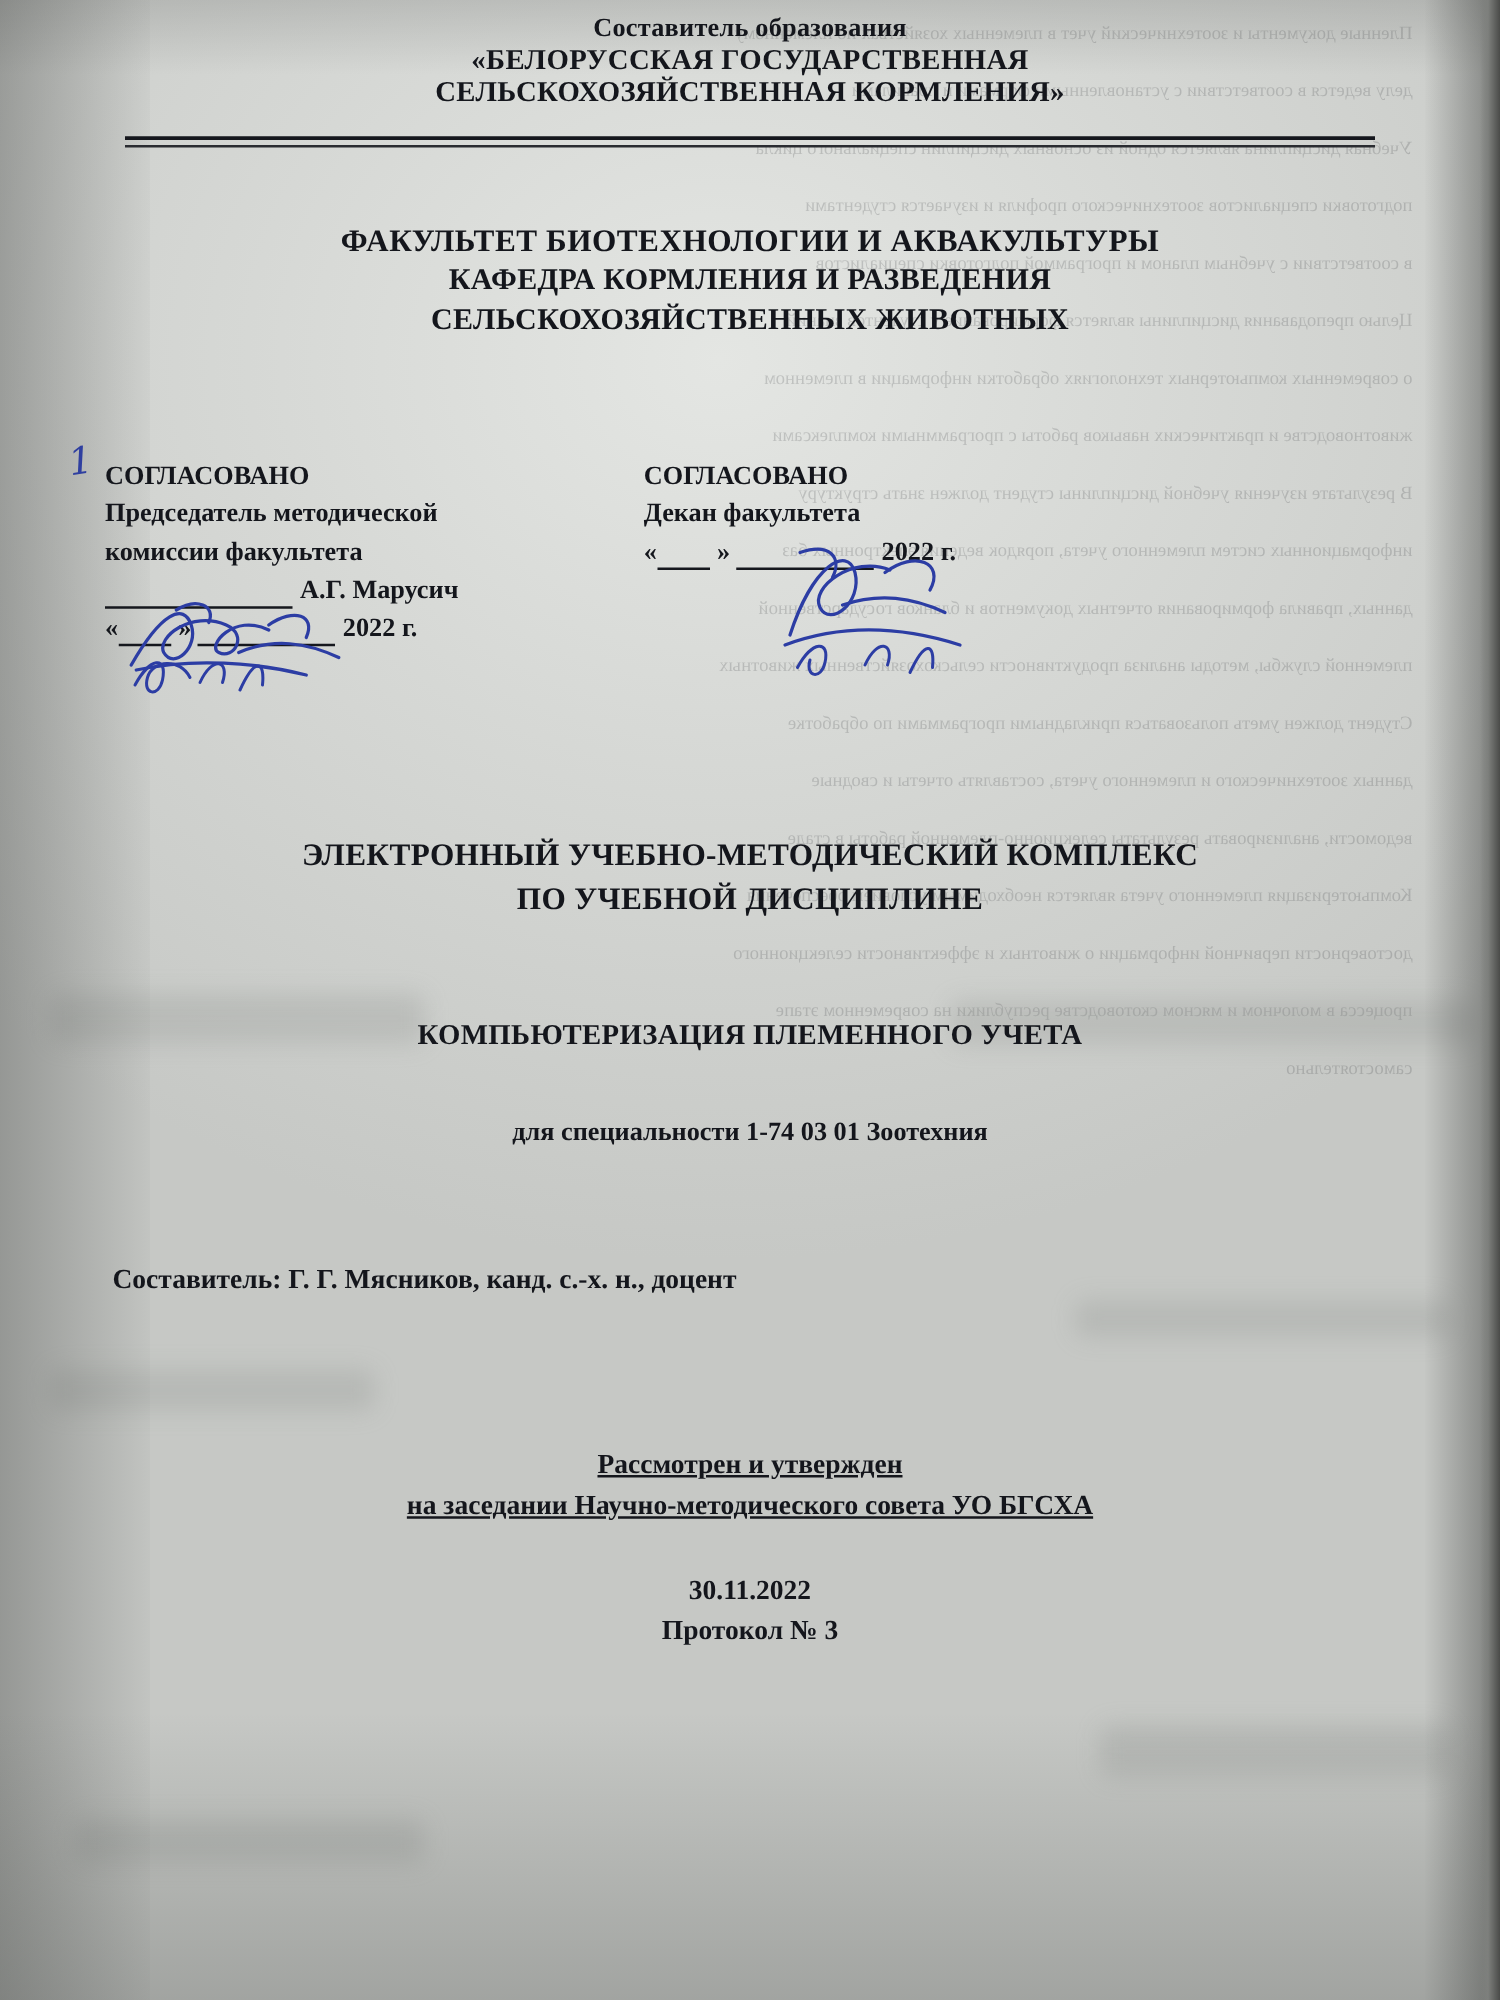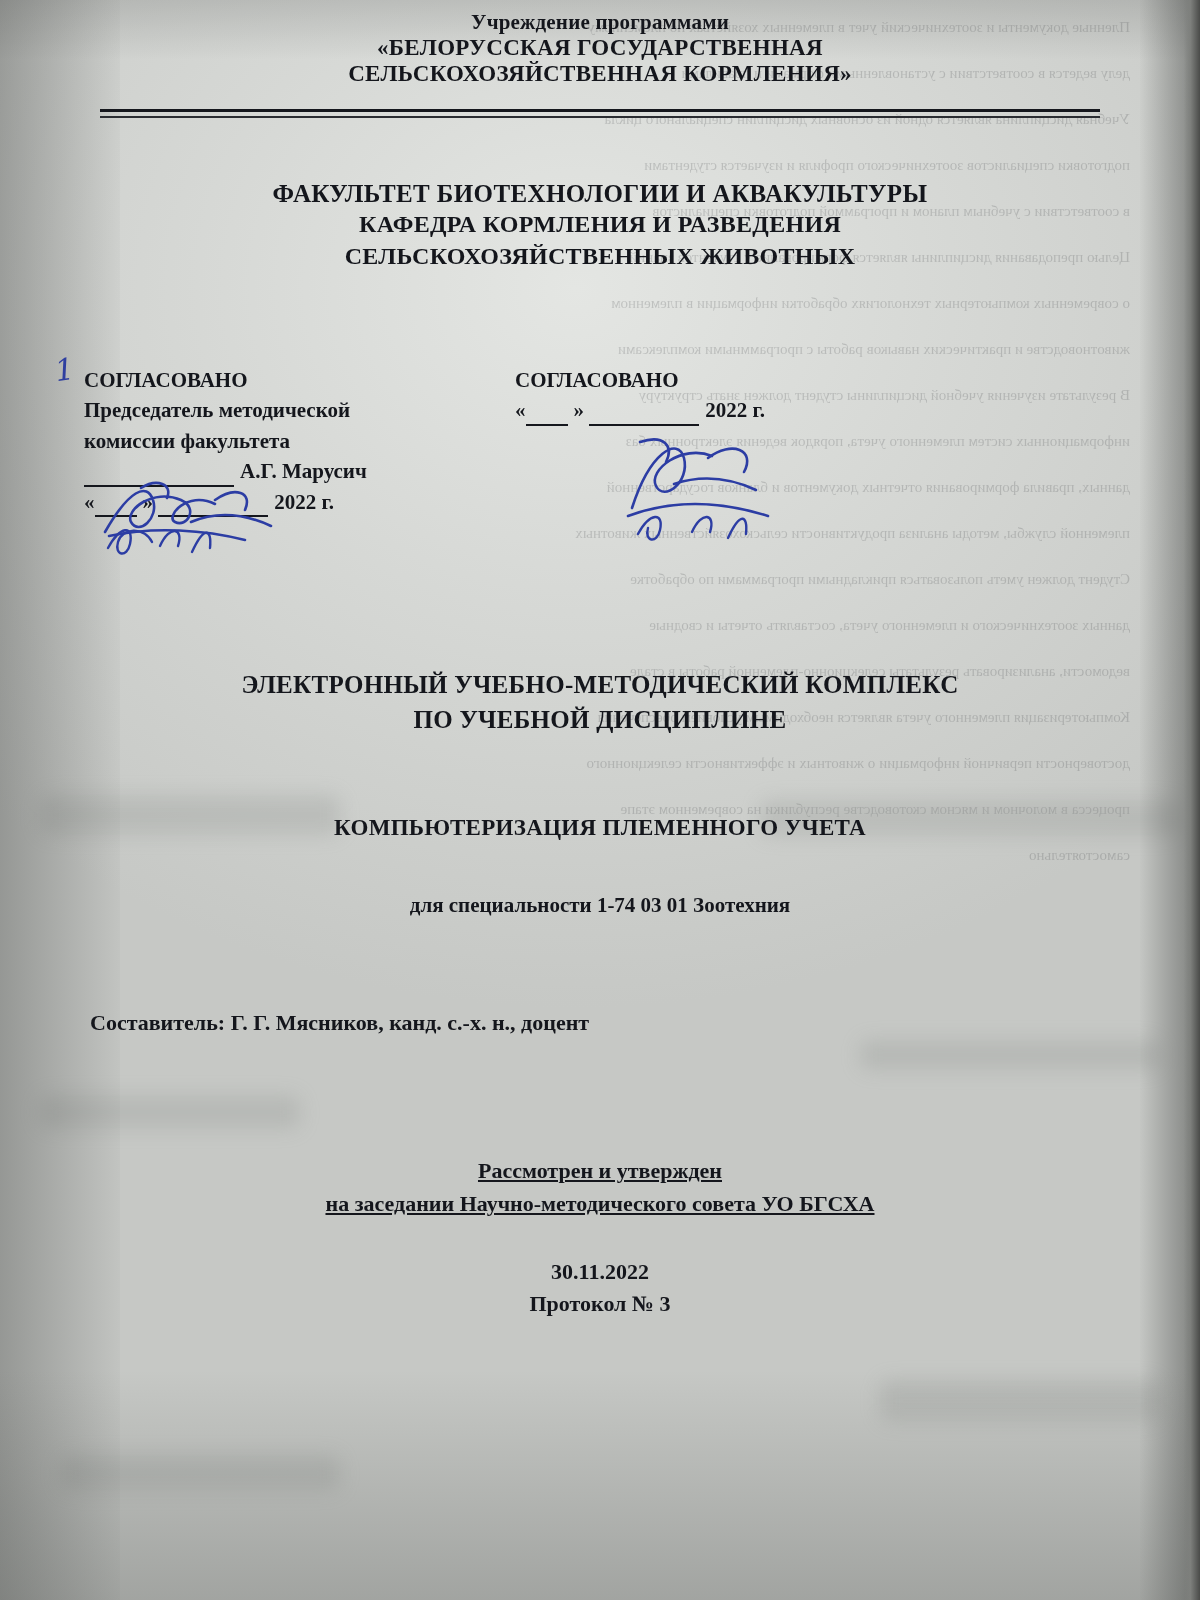--- a/index.html
+++ b/index.html
@@ -239,21 +239,21 @@
 
   <div class="paper-shade-top"></div>
   <div class="paper-shade-left"></div>
   <div class="paper-shade-right"></div>
   <div class="paper-shade-bottom"></div>
   <div class="edge-dark"></div>
 
   <div class="content">
 
     <div class="head-block center">
-      <div class="org-line">Учреждение программами</div>
+      <div class="org-line">Составитель образования</div>
       <div class="org-main">«БЕЛОРУССКАЯ ГОСУДАРСТВЕННАЯ</div>
       <div class="org-main">СЕЛЬСКОХОЗЯЙСТВЕННАЯ КОРМЛЕНИЯ»</div>
     </div>
 
     <div class="rule"></div>
 
     <div class="faculty center">ФАКУЛЬТЕТ БИОТЕХНОЛОГИИ И АКВАКУЛЬТУРЫ</div>
 
     <div class="department center">
       <div>КАФЕДРА КОРМЛЕНИЯ И РАЗВЕДЕНИЯ</div>
@@ -270,20 +270,21 @@
           <span class="sig-line"></span><span>А.Г. Марусич</span>
         </div>
         <div class="date-row">
           <span>«</span><span class="sig-line short"></span><span>»</span>
           <span class="sig-line mid"></span><span>2022 г.</span>
         </div>
       </div>
 
       <div class="approval-col right">
         <div>СОГЛАСОВАНО</div>
+        <div>Декан факультета</div>
         <div class="date-row">
           <span>«</span><span class="sig-line short"></span><span>»</span>
           <span class="sig-line mid"></span><span>2022 г.</span>
         </div>
       </div>
     </div>
 
     <div class="emk center">
       <div>ЭЛЕКТРОННЫЙ УЧЕБНО-МЕТОДИЧЕСКИЙ КОМПЛЕКС</div>
       <div>ПО УЧЕБНОЙ ДИСЦИПЛИНЕ</div>

